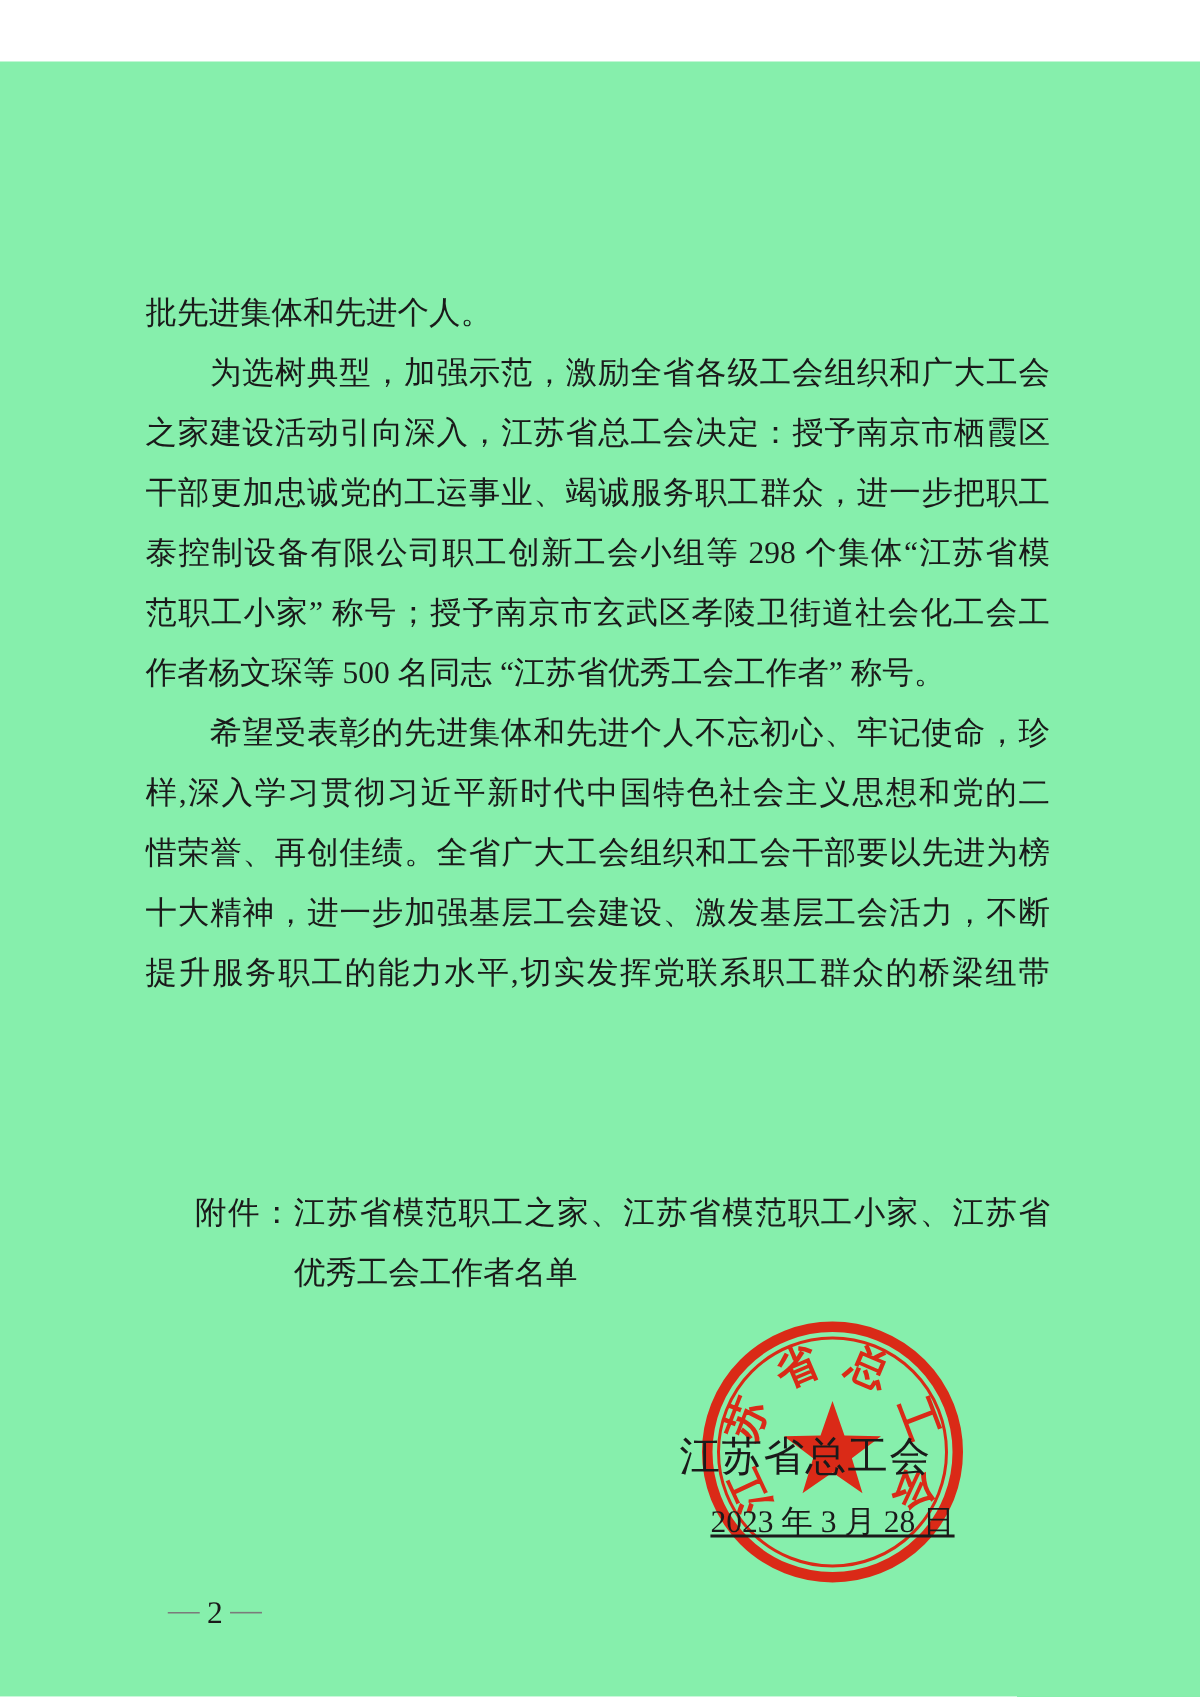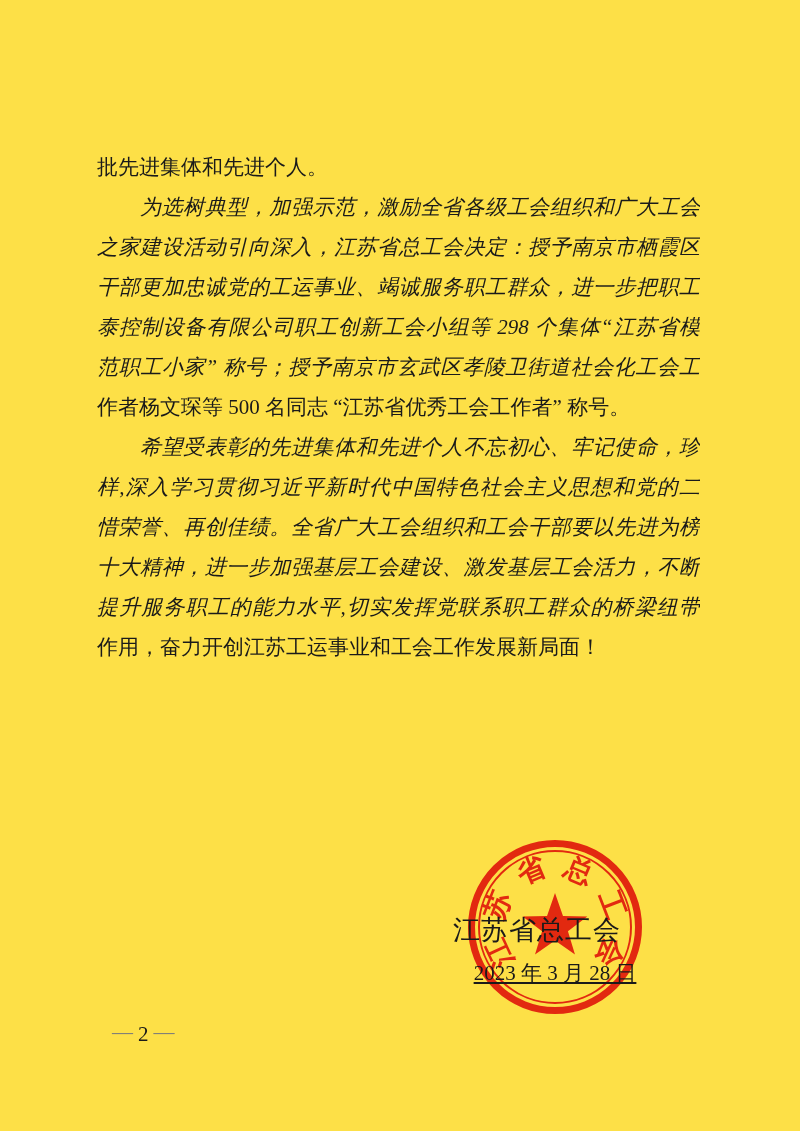--- a/index.html
+++ b/index.html
@@ -11,39 +11,39 @@
     position: relative;
     width: 800px;
     height: 1131px;
     overflow: hidden;
     font-family: "Liberation Serif", "DejaVu Serif", serif;
     color: #1a1a1a;
   }
   .page {
     position: absolute;
     inset: 0;
-    background: #fde047;
+    background: #86efac;
+    margin-top: 41px;
   }
   
   .body-text {
     position: absolute;
     left: 97px;
     top: 147px;
     width: 603px;
     font-size: 21px;
   }
   .bline {
     height: 40px;
     line-height: 40px;
     overflow: hidden;
   }
   .j {
     text-align: justify;
     text-align-last: justify;
-    font-style: italic;
   }
   .end {
     text-align: left;
     text-align-last: left;
   }
   .ind {
     text-indent: 43px;
   }
   
   .attachment {
@@ -132,23 +132,26 @@
     <div class="bline j">之家建设活动引向深入，江苏省总工会决定：授予南京市栖霞区</div>
     <div class="bline j">干部更加忠诚党的工运事业、竭诚服务职工群众，进一步把职工</div>
     <div class="bline j">泰控制设备有限公司职工创新工会小组等 298 个集体“江苏省模</div>
     <div class="bline j">范职工小家” 称号；授予南京市玄武区孝陵卫街道社会化工会工</div>
     <div class="bline end">作者杨文琛等 500 名同志 “江苏省优秀工会工作者” 称号。</div>
     <div class="bline j ind">希望受表彰的先进集体和先进个人不忘初心、牢记使命，珍</div>
     <div class="bline j">样,深入学习贯彻习近平新时代中国特色社会主义思想和党的二</div>
     <div class="bline j">惜荣誉、再创佳绩。全省广大工会组织和工会干部要以先进为榜</div>
     <div class="bline j">十大精神，进一步加强基层工会建设、激发基层工会活力，不断</div>
     <div class="bline j">提升服务职工的能力水平,切实发挥党联系职工群众的桥梁纽带</div>
-    <div class="bline end">作用，奋力开创江苏工运事业和工会工作发展新局面！</div>
   </section>
 
+  <section class="attachment">
+    <div class="att-line1">附件：江苏省模范职工之家、江苏省模范职工小家、江苏省</div>
+    <div class="att-line2">优秀工会工作者名单</div>
+  </section>
 
   <svg class="seal" viewBox="0 0 176 176" aria-hidden="true">
     <g>
       <circle cx="88" cy="88" r="83.5" fill="none" stroke="#e11c0c" stroke-width="7"></circle>
       <circle cx="88" cy="88" r="76" fill="none" stroke="#e11c0c" stroke-width="2"></circle>
     </g>
     <polygon fill="#e11c0c" points="88,54 95.99,77 120.34,77.49 100.93,92.2 107.99,115.51 88,101.6 68.01,115.51 75.07,92.2 55.66,77.49 80.01,77"></polygon>
     <g fill="#e11c0c">
       <text x="88" y="36" text-anchor="middle" transform="rotate(-115 88 88)">江</text>
       <text x="88" y="36" text-anchor="middle" transform="rotate(-69 88 88)">苏</text>

